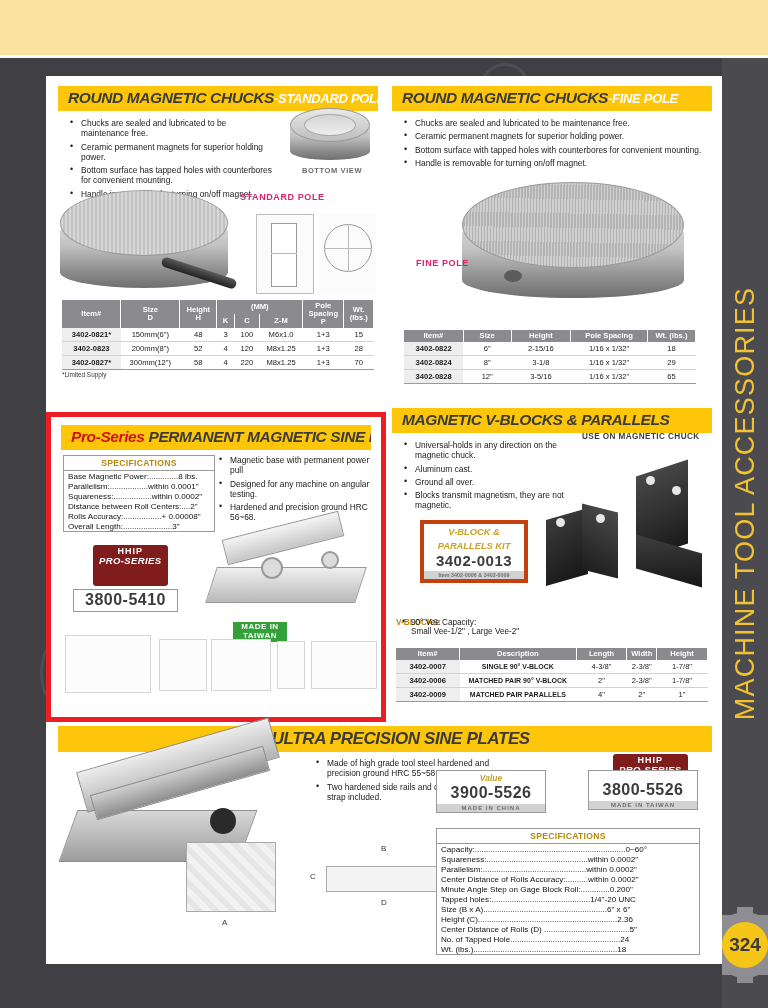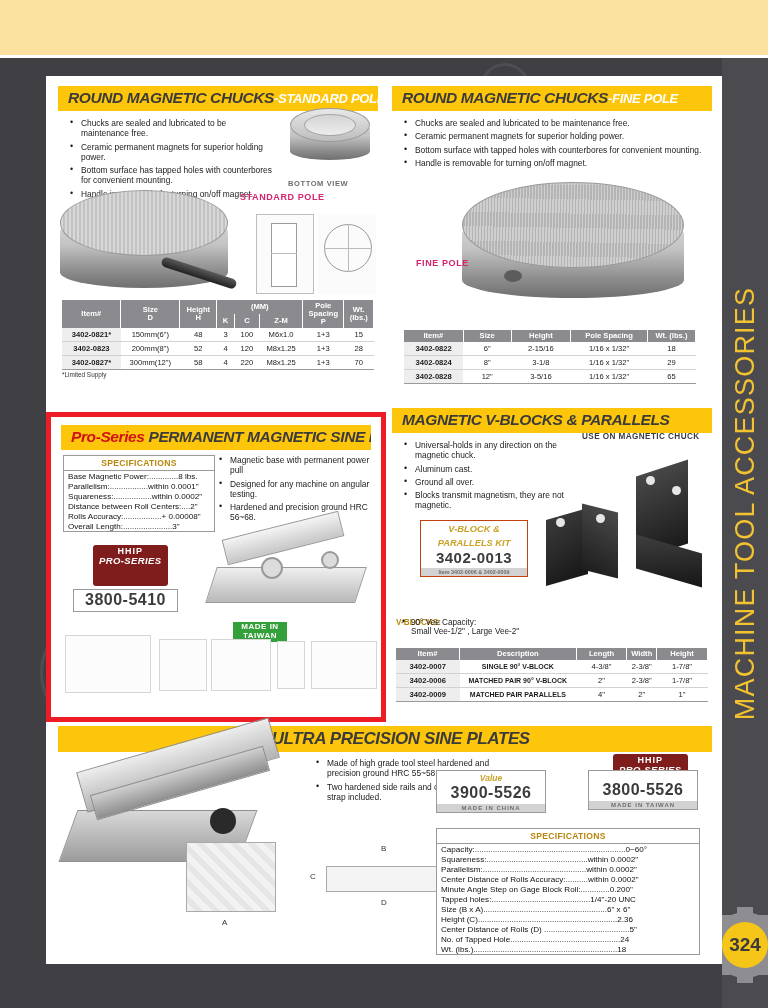--- a/index.html
+++ b/index.html
@@ -132,21 +132,21 @@
   .hhip-badge {
     background: #7f1d1d; color: #fff; text-align: center; border-radius: 3px;
     padding: 2px 6px 20px 6px; display: inline-block;
   }
   .hhip-badge .h1 { font-size: 9px; font-weight: bold; letter-spacing: 1px; line-height: 1;}
   .hhip-badge .h2 { font-size: 9.5px; font-weight: bold; font-style: italic; letter-spacing: 0.4px; line-height: 1.1;}
   .taiwan {
     background: #34a03a; color: #fff; font-weight: bold; font-size: 8px;
     text-align: center; padding: 1px 4px; line-height: 1.1; letter-spacing: 0.5px;
   }
-  .kit-plate { border: 1px solid #c2410c; background: #fff; text-align: center; }
+  .kit-plate { border: 4px solid #c2410c; background: #fff; text-align: center; }
   .kit-plate .k1 { color: #c9a227; font-weight: bold; font-style: italic; font-size: 9.3px; line-height: 1.15; padding-top: 3px;}
   .kit-plate .k2 { color: #3c3c3c; font-weight: bold; font-size: 15px; letter-spacing: 0.5px; padding: 1px 0 2px;}
   .kit-plate .k3 { background: #d2d2d2; color: #6d6d6d; font-size: 5.4px; font-weight: bold; padding: 1px 0;}
   .magenta-label { color: #d6246e; font-weight: bold; font-size: 9px; letter-spacing: 0.6px; }
   .dark-label { color: #3b3b3b; font-weight: bold; font-size: 8.2px; letter-spacing: 0.4px; }
   .gold-label { color: #b8860b; font-weight: bold; font-size: 8.2px; margin-top: 12px; }
   .cap-label { color: #6d6d6d; font-weight: bold; font-size: 7.5px; letter-spacing: 0.6px; }
   
   .photo { position: absolute; }
   .chuck-body {
@@ -198,21 +198,21 @@
     <li>Ceramic permanent magnets for superior holding power.</li>
     <li>Bottom surface has tapped holes with counterbores for convenient mounting.</li>
     <li>Handle is removable for turning on/off magnet.</li>
   </ul>
 
   <div class="photo" style="left:228px;top:20px;width:88px;height:62px;">
     <div class="chuck-body" style="position:absolute;left:4px;top:14px;width:80px;height:40px;"></div>
     <div class="chuck-top" style="position:absolute;left:4px;top:2px;width:80px;height:34px;background:linear-gradient(180deg,#e8e8e8,#bdbdbd);"></div>
     <div style="position:absolute;left:18px;top:8px;width:52px;height:22px;border-radius:50%;background:linear-gradient(180deg,#d4d4d4,#ededed);border:1px solid #a8a8a8;"></div>
   </div>
-  <div style="position:absolute;left:230px;top:93px;width:88px;text-align:left;" class="cap-label">BOTTOM VIEW</div>
+  <div style="position:absolute;left:230px;top:80px;width:88px;text-align:center;" class="cap-label">BOTTOM VIEW</div>
 
   <div style="position:absolute;left:182px;top:106px;" class="magenta-label">STANDARD POLE</div>
 
   <div class="photo" style="left:2px;top:104px;width:180px;height:120px;">
     <div class="chuck-body" style="position:absolute;left:0;top:26px;width:168px;height:72px;"></div>
     <div class="chuck-top" style="position:absolute;left:0;top:0;width:168px;height:66px;"></div>
     <div style="position:absolute;left:100px;top:78px;width:78px;height:10px;border-radius:6px;background:linear-gradient(180deg,#5a5a5a,#222);transform:rotate(18deg);"></div>
   </div>
 
   <div class="line-art" style="position:absolute;left:198px;top:128px;width:58px;height:80px;">

